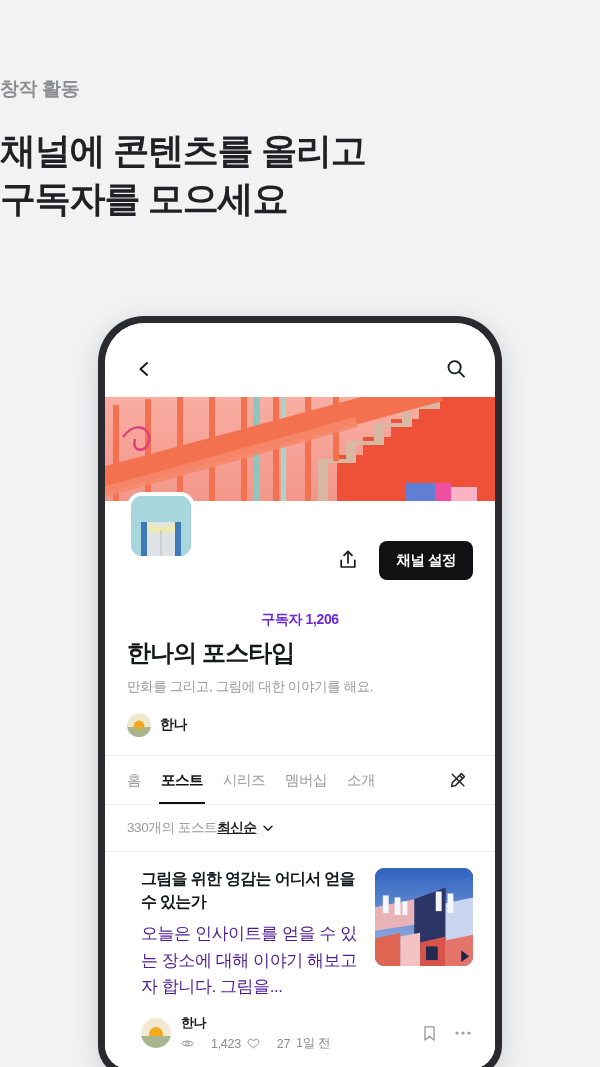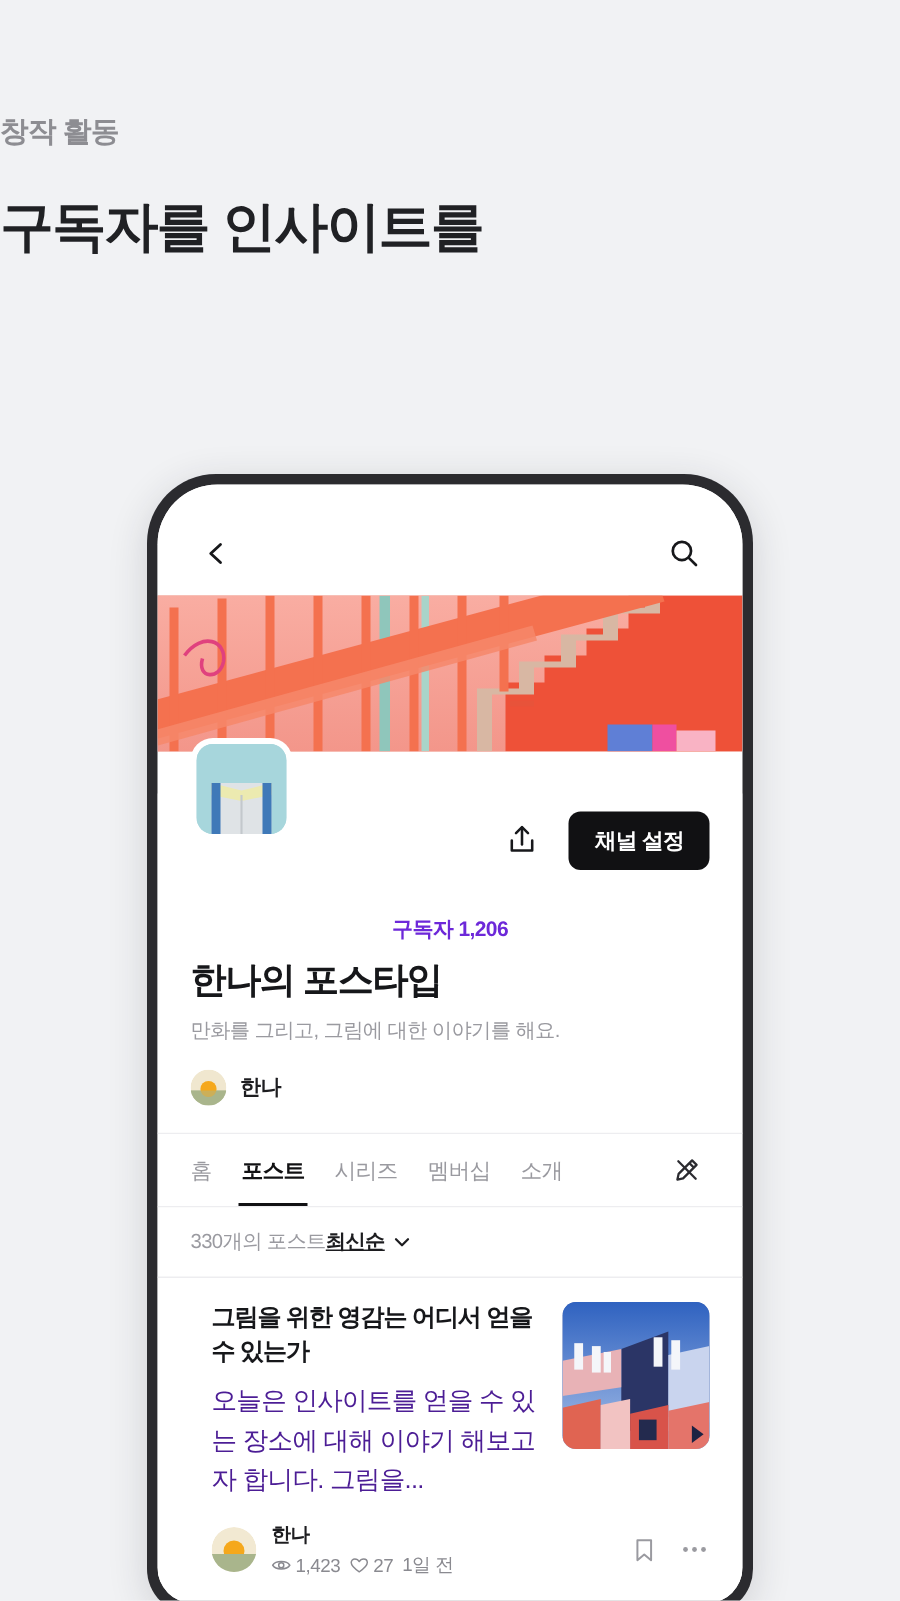--- a/index.html
+++ b/index.html
@@ -300,39 +300,40 @@
   }
   .meta-stats {
     margin-top: 3px;
     display: flex;
     align-items: center;
     gap: 6px;
     font-size: 12.5px;
     color: #8a8a90;
     letter-spacing: -0.3px;
   }
-  .meta-stat { display: flex; align-items: center; gap: 3px; }
+  .meta-stat { display: flex; align-items: center; gap: 17px; }
   .meta-actions { display: flex; align-items: center; gap: 14px; }
   .meta-action { cursor: pointer; display: flex; align-items: center; }
 
   .post-next {
     padding: 18px 22px 0 22px;
     font-size: 14px;
     color: #8e8e94;
     letter-spacing: -0.5px;
     background: #fff;
   }
 </style>
 </head>
 <body>
 
 <div class="hero">
   <div class="hero-eyebrow">창작 활동</div>
   <div class="hero-title">
-    <span>구독자를 인사이트를</span>
+    <span>채널에 콘텐츠를 올리고</span>
+    <span>구독자를 모으세요</span>
   </div>
 </div>
 
 <div class="phone">
   <div class="phone-screen">
 
     <div class="appbar">
       <div class="icon-btn">
         <svg width="20" height="20" viewBox="0 0 20 20" aria-hidden="true">
           <polyline points="13,4 6.5,10 13,16" fill="none" stroke="#17181b" stroke-width="1.9" stroke-linecap="round" stroke-linejoin="round"></polyline>

